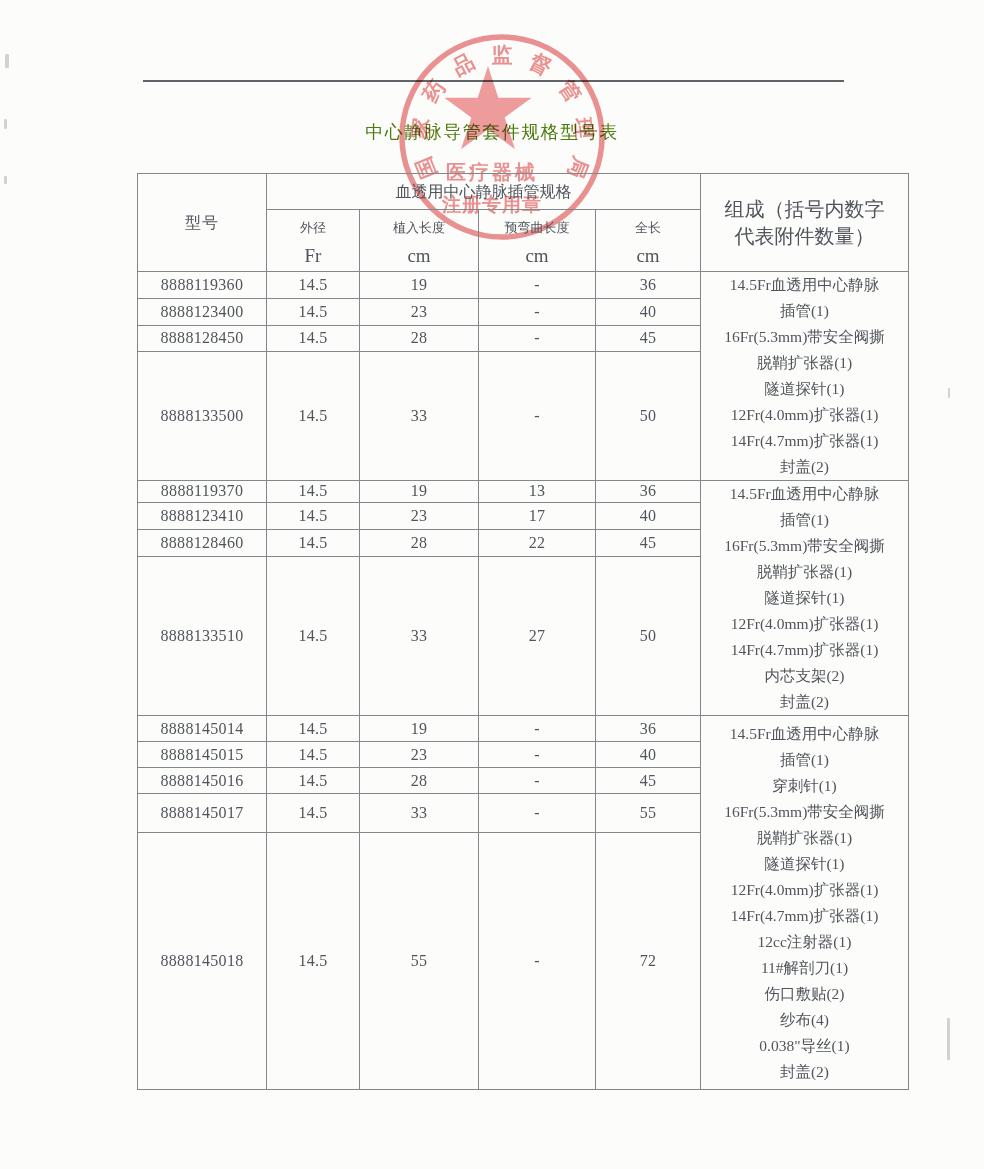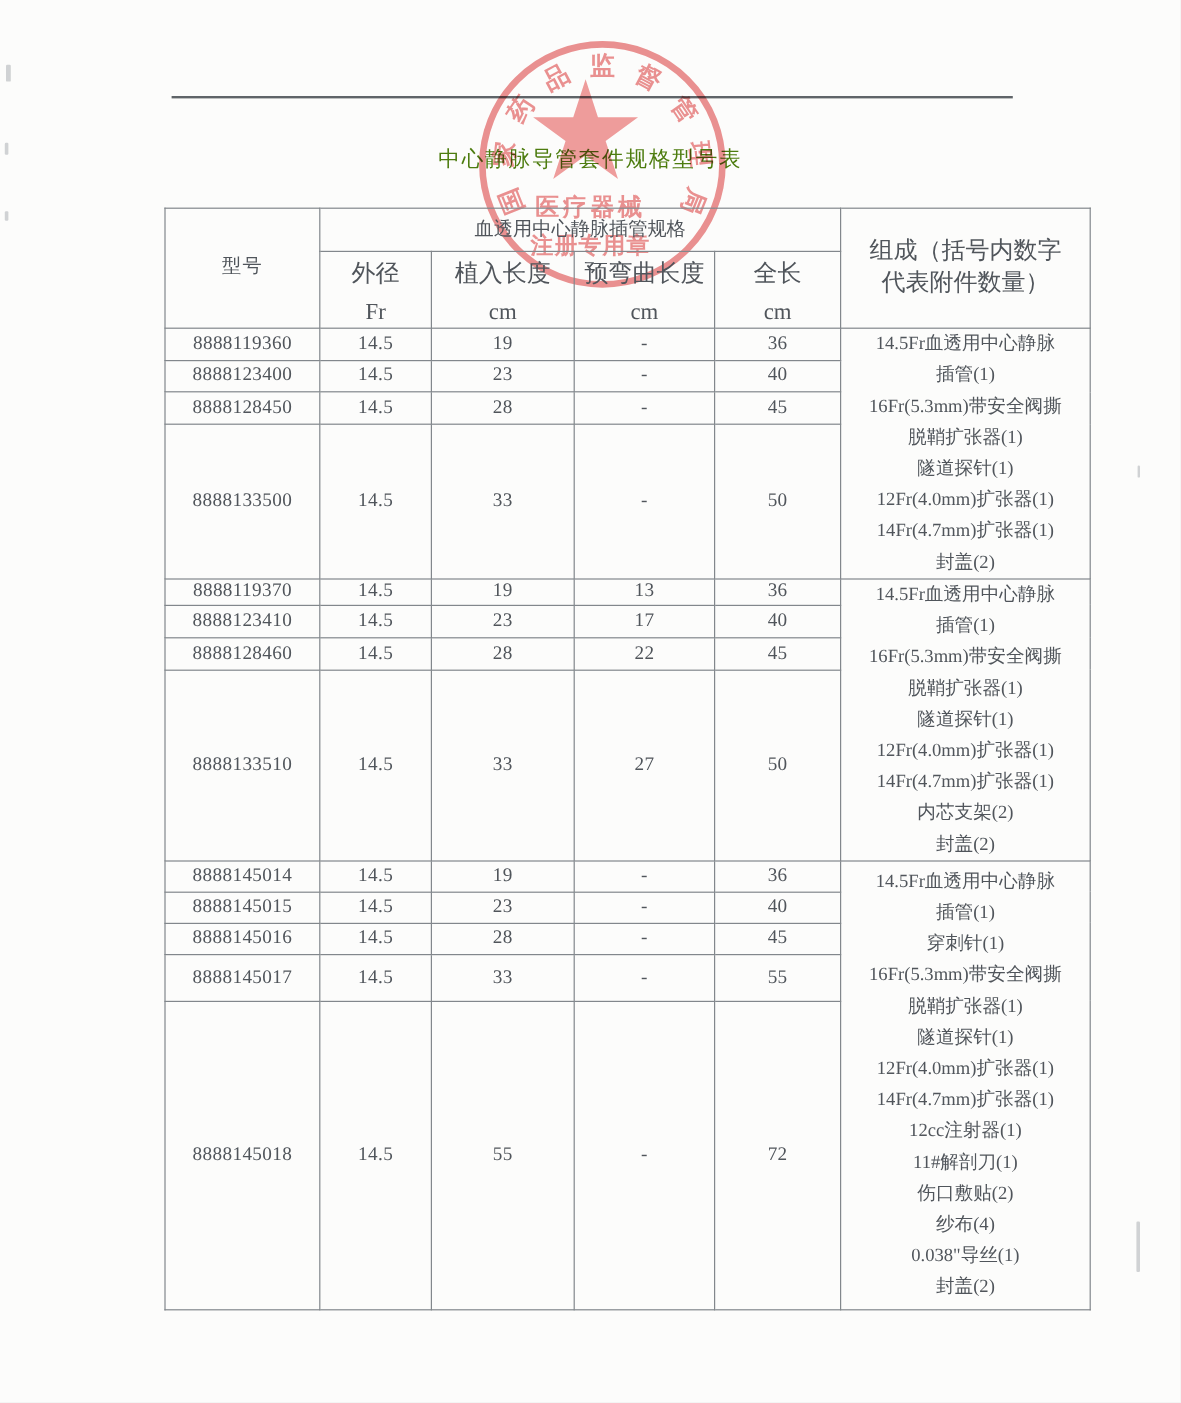--- a/index.html
+++ b/index.html
@@ -33,21 +33,21 @@
   table.spec{
     position:absolute; left:137px; top:173px; width:771px;
     border-collapse:collapse; table-layout:fixed;
   }
   table.spec td,table.spec th{
     border:1px solid #82878c; padding:0; text-align:center; vertical-align:middle;
     font-weight:normal; font-size:16px; color:#50555b; line-height:1.25;
   }
   th.group-head{ font-size:16.5px; }
   th.model-head{ font-size:16.5px; letter-spacing:1px; }
-  .subhead .lbl{ display:block; font-size:20px; margin-top:6px; }
+  .subhead .lbl{ display:block; font-size:13px; margin-top:6px; }
   .subhead .unit{ display:block; font-size:19px; margin-top:8px; }
   td.num{ font-size:16.5px; letter-spacing:.3px; }
   td.comp{ padding:0 6px; }
   .comp-inner{ display:flex; flex-direction:column; justify-content:flex-start; height:100%; }
   .comp-line{ line-height:26px; font-size:15.5px; white-space:nowrap; }
   .comp-head-inner{ width:172px; margin:0 auto; font-size:20px; line-height:27px; }
   
   .speck{ position:absolute; background:#b9bcbe; opacity:.65; border-radius:1px; }
 </style>
 </head>

